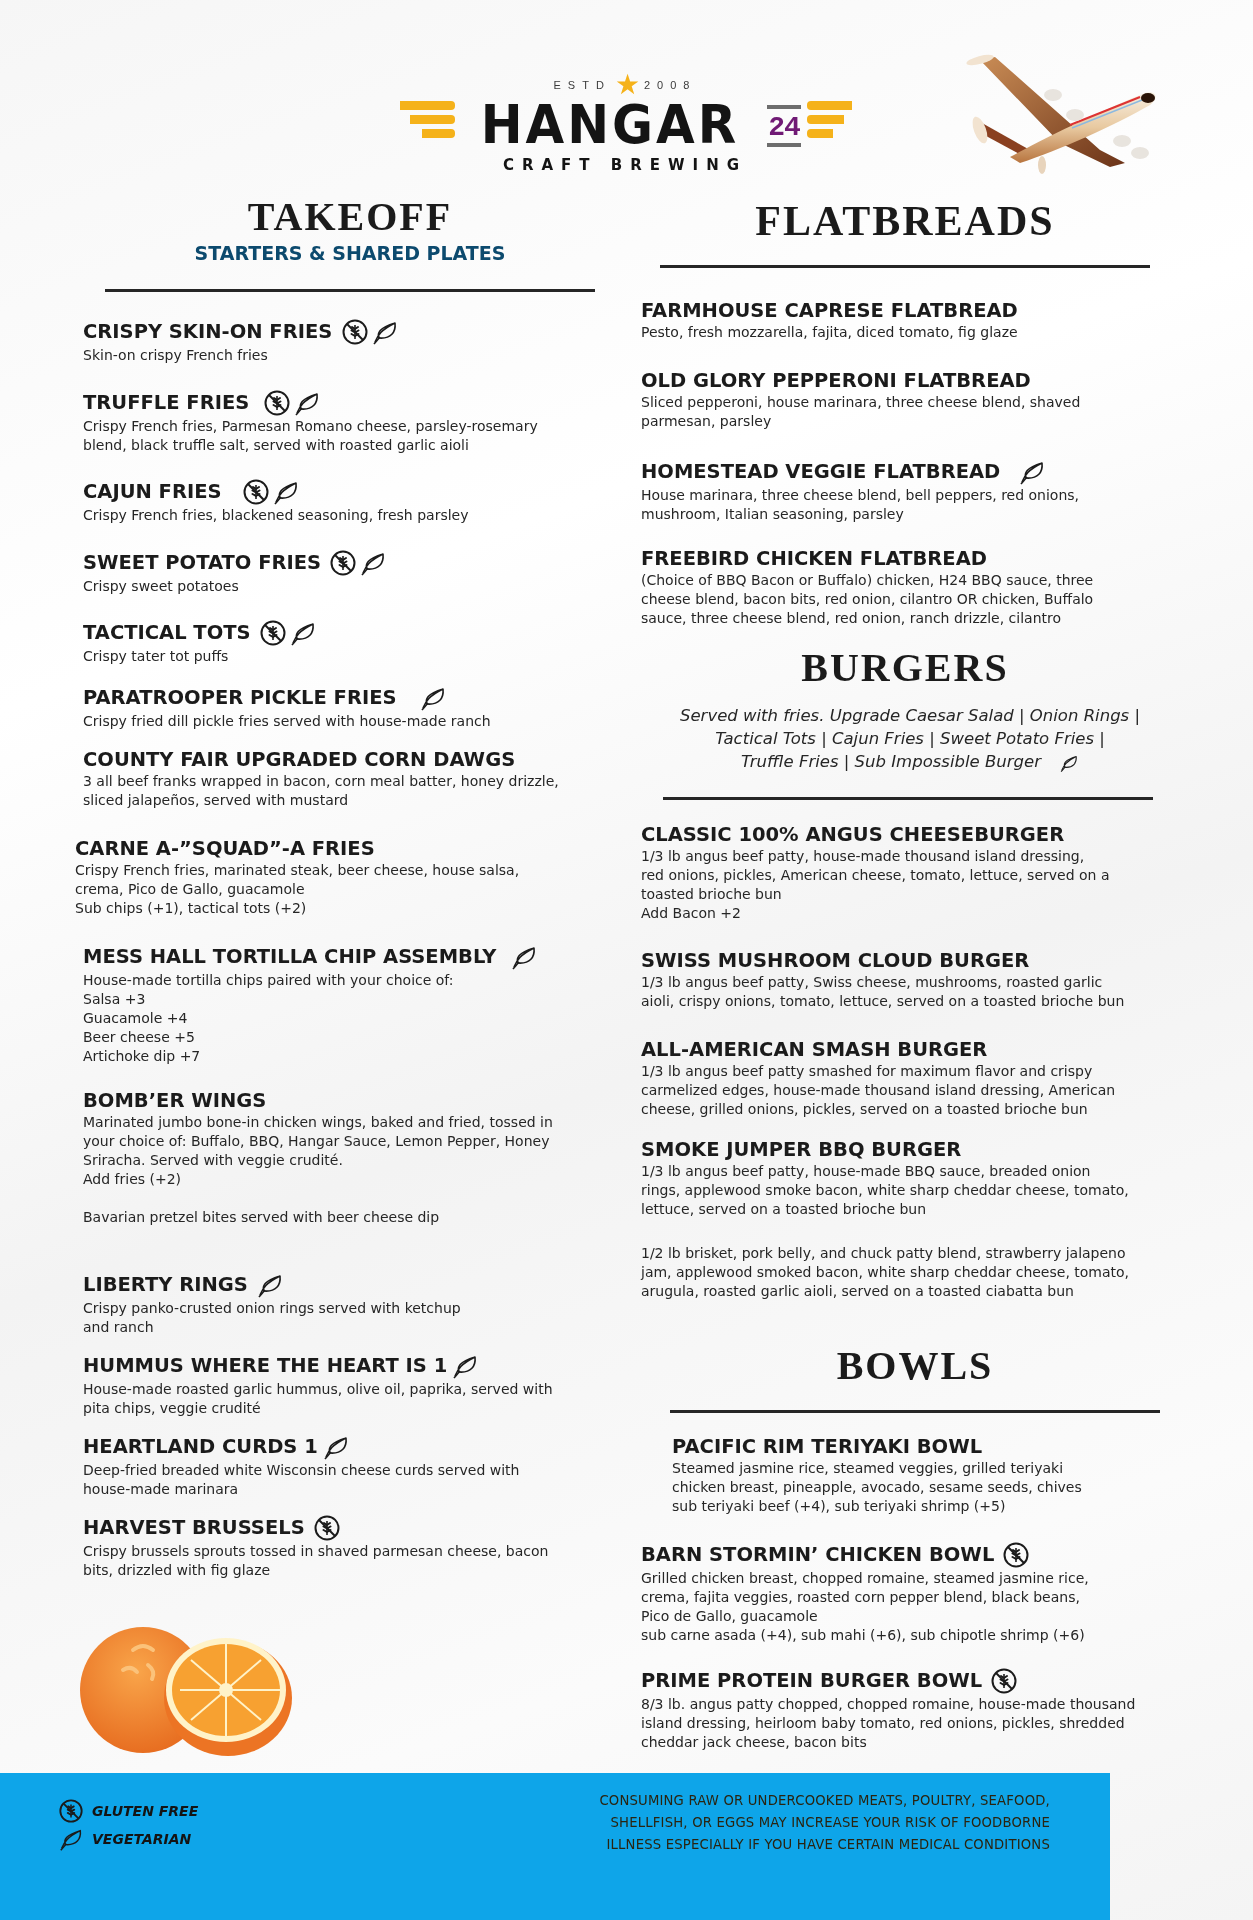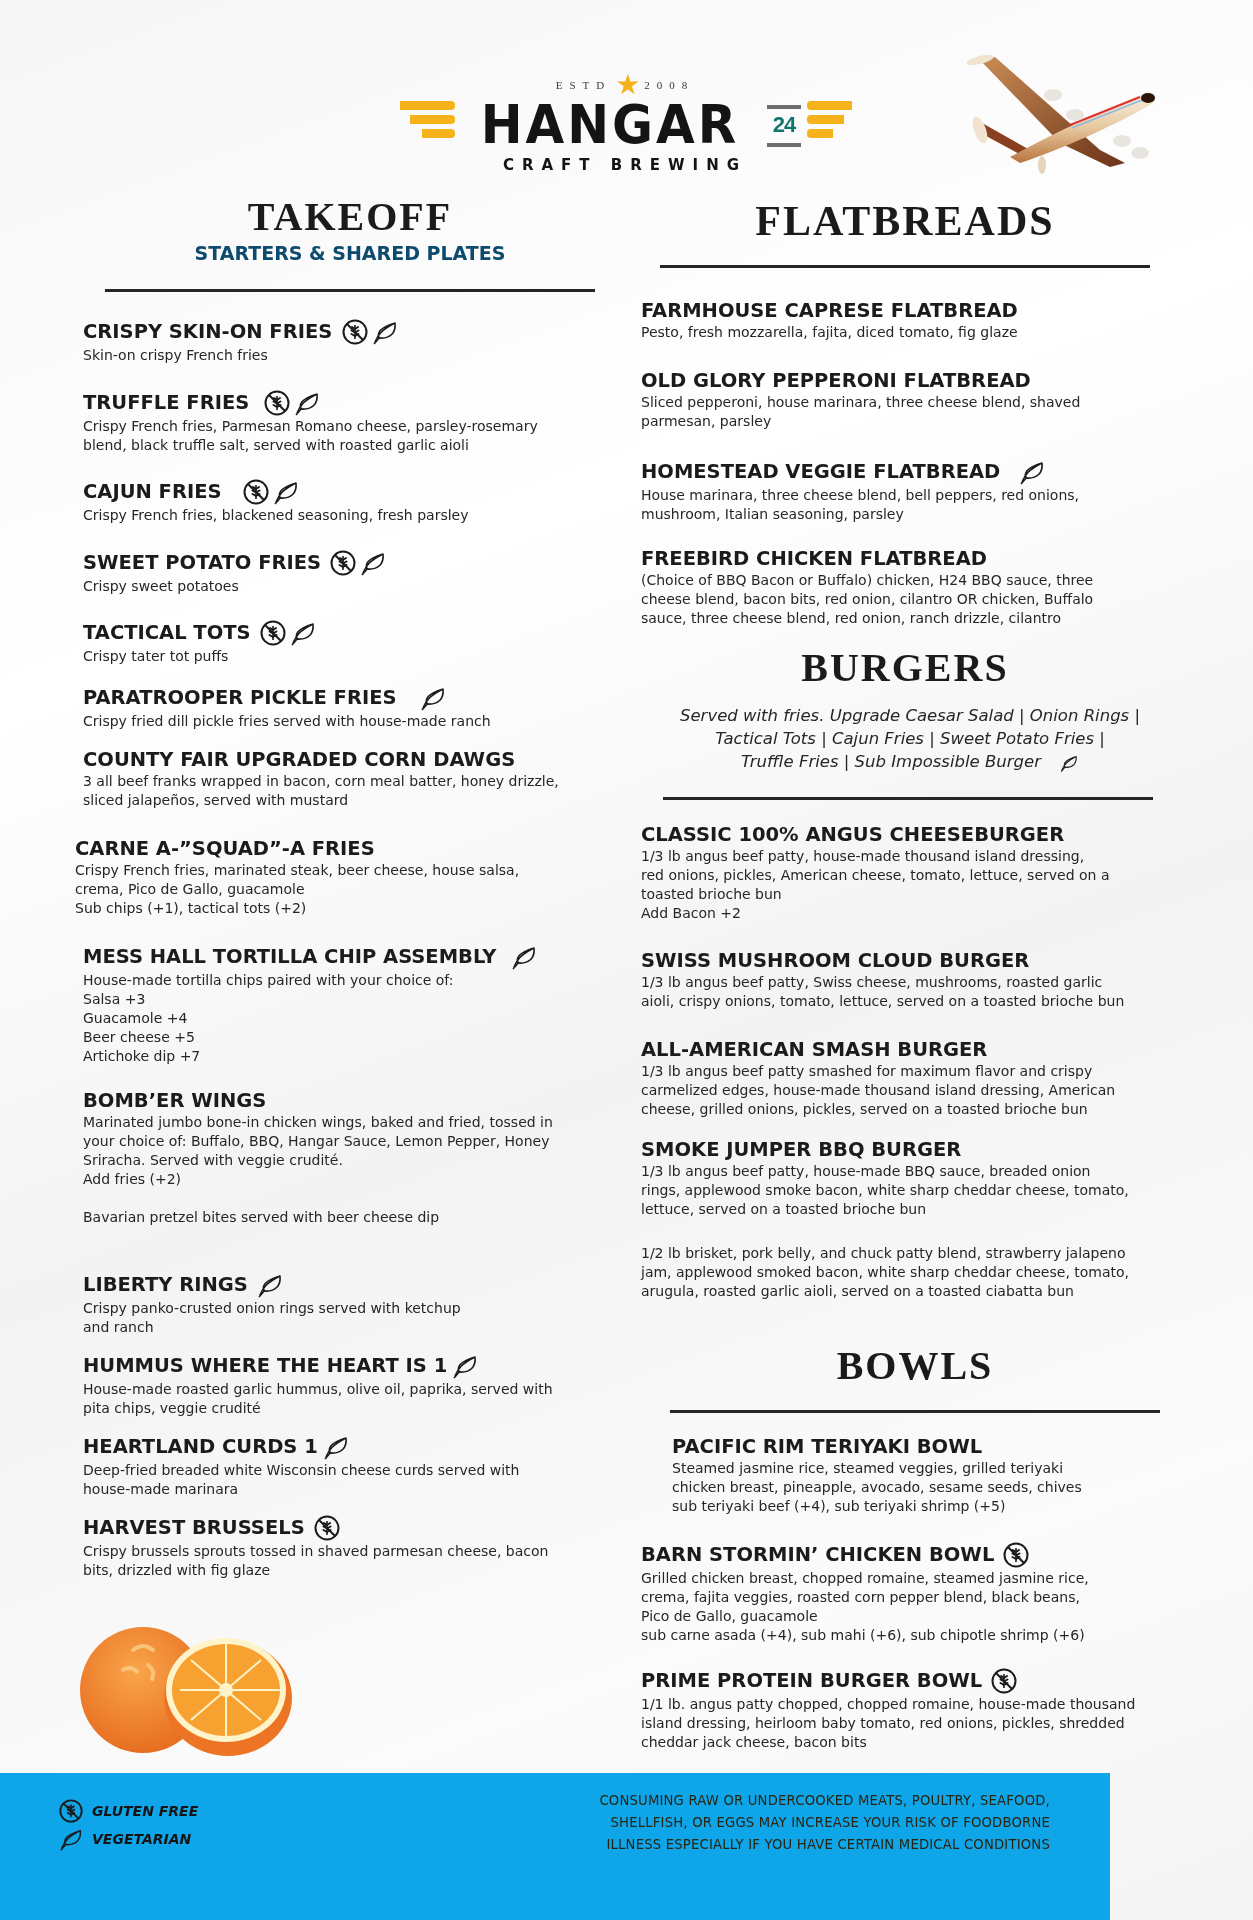--- a/index.html
+++ b/index.html
@@ -8,31 +8,31 @@
     position: relative;
     overflow: hidden;
     background: linear-gradient(160deg, #f6f6f6 0%, #ffffff 30%, #f3f3f3 55%, #fbfbfb 80%, #f4f4f4 100%);
     font-family: "Liberation Sans", "DejaVu Sans", sans-serif;
     color: #1d1d1d;
   }
 
   
   .logo { position: absolute; left: 400px; top: 58px; width: 450px; height: 120px; }
   .estd { position: absolute; left: 0; width: 450px; top: 10px; text-align: center;
-          font-family: Liberation Serif, serif; font-size: 11px; letter-spacing: 7px; color: #3b3b3b; }
+          font-family: Liberation Sans, sans-serif; font-size: 11px; letter-spacing: 7px; color: #3b3b3b; }
   .estd .star { color: #f5b21a; font-size: 28px; letter-spacing: 0; vertical-align: -5px; margin: 0 4px; }
   .wing { position: absolute; background: #f5b21a; height: 8px; border-radius: 0 4px 4px 0; }
   .wing.r { border-radius: 4px 0 0 4px; }
   .brand { position: absolute; left: 60px; top: 40px; width: 300px; text-align: center;
            font-family: "DejaVu Sans", sans-serif; font-weight: bold; font-size: 50px; letter-spacing: 3px;
            color: #141414; line-height: 54px; transform: scaleY(1.05); }
   .badge24 { position: absolute; left: 367px; top: 47px; width: 34px; height: 42px; }
   .badge24 .bar { position: absolute; left: 0; width: 34px; height: 4px; background: #6d6d6d; }
   .badge24 .num { position: absolute; left: 0; top: 7px; width: 34px; text-align: center;
-                  font-family: Liberation Sans, sans-serif; font-weight: bold; font-size: 22px; color: #0f766e; letter-spacing: -1px; }
+                  font-family: Liberation Mono, monospace; font-weight: bold; font-size: 28px; color: #701a75; letter-spacing: -1px; }
   .craft { position: absolute; left: 0; width: 450px; top: 98px; text-align: center;
            font-family: "DejaVu Sans", sans-serif; font-weight: bold; font-size: 15px; letter-spacing: 8px; color: #141414; }
 
   
   .plane { position: absolute; left: 950px; top: 45px; width: 230px; height: 130px; }
 
   
   .h-big { position: absolute; text-align: center; font-family: Liberation Serif, serif; font-weight: bold;
            color: #1b1b1b; letter-spacing: 2px; }
   .h-sub { position: absolute; text-align: center; font-family: "DejaVu Sans", sans-serif; font-weight: bold;
@@ -513,21 +513,21 @@
   <div class="name">
       <span>PRIME PROTEIN BURGER BOWL</span>
     <span class="icons" style="margin-left:8px;">
         <span class="ico">
           <svg>
             <use href="#sym-gf"></use>
           </svg>
         </span>
       </span>
     </div>
-  <div class="desc">1/1 lb. angus patty chopped, chopped romaine, house-made thousand
+  <div class="desc">8/3 lb. angus patty chopped, chopped romaine, house-made thousand
 island dressing, heirloom baby tomato, red onions, pickles, shredded
 cheddar jack cheese, bacon bits</div>
 </div>
 
 <div class="footer">
   <div class="legend">
     <div class="legend-row">
       <span class="ico">
           <svg>
             <use href="#sym-gf"></use>

